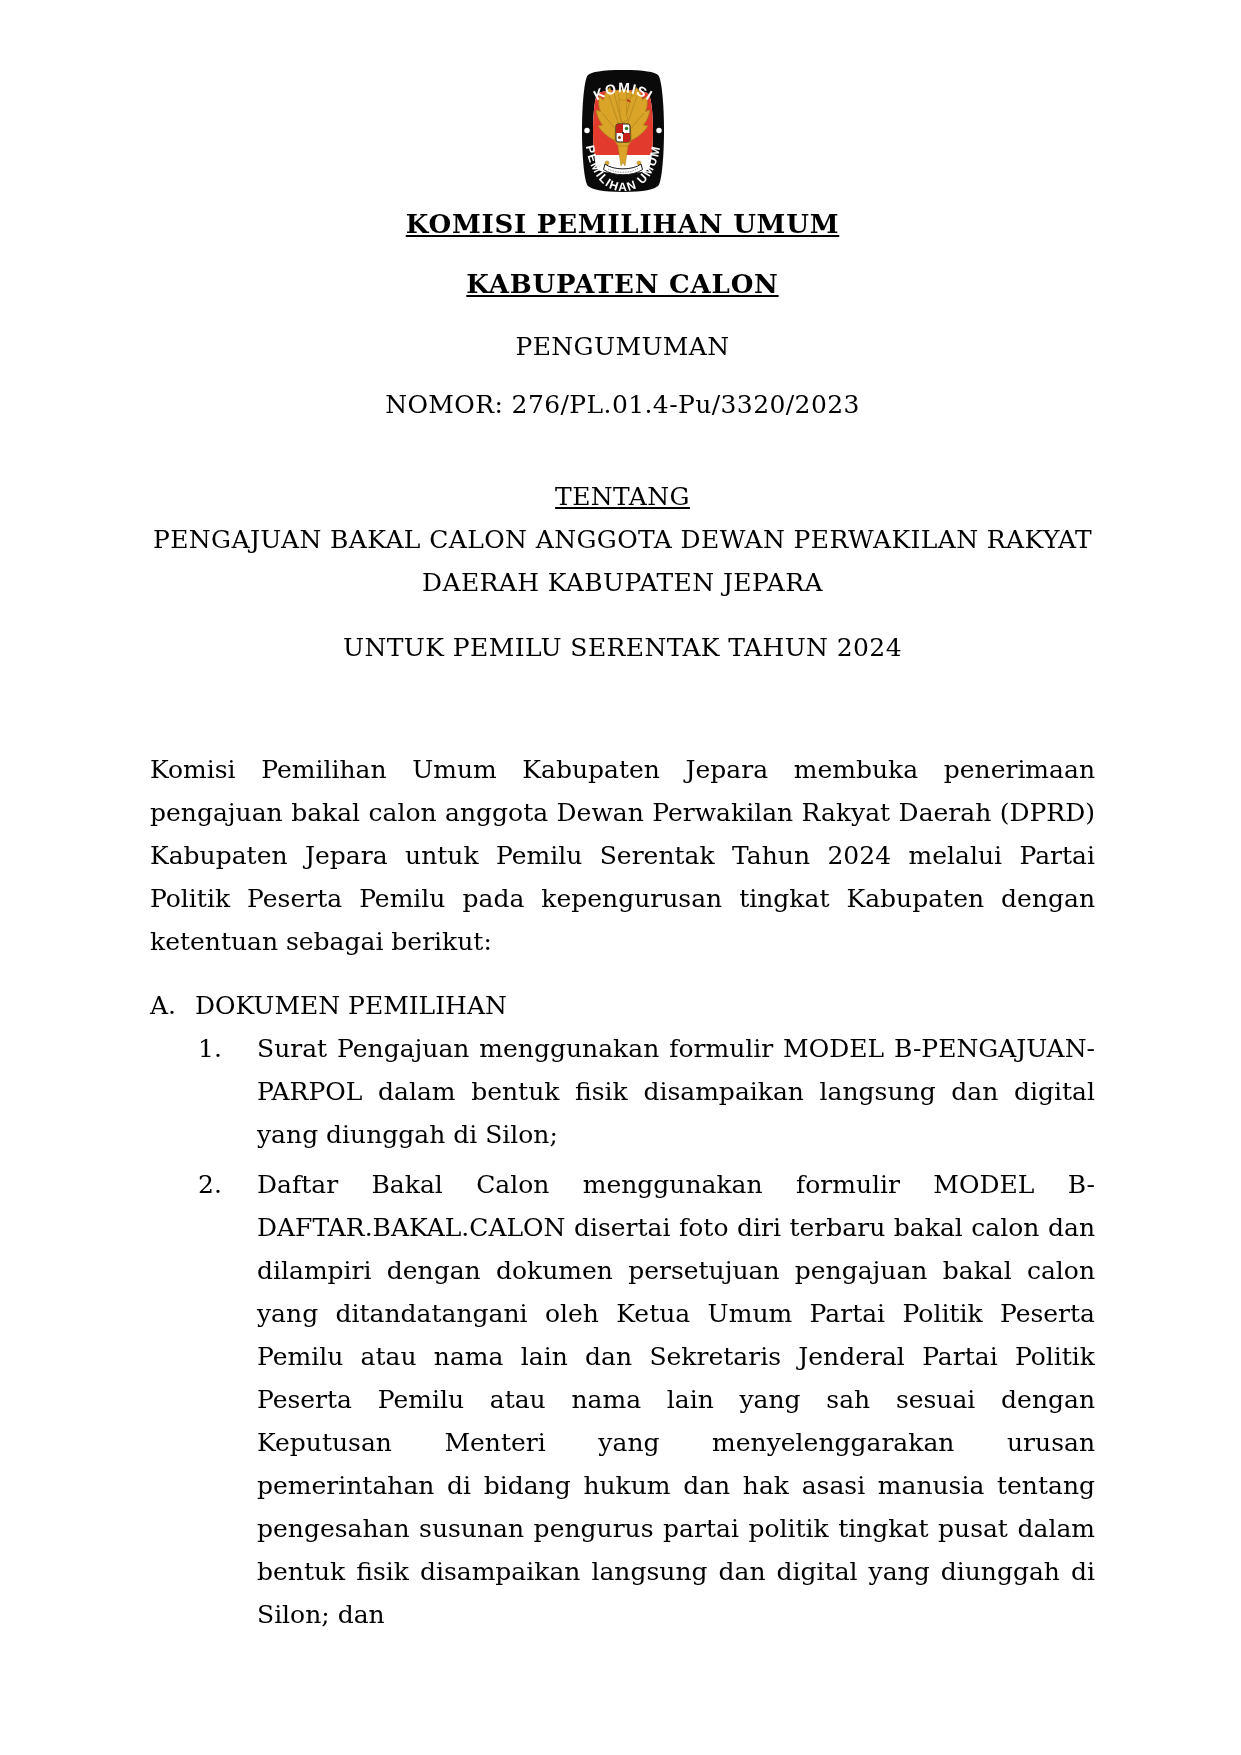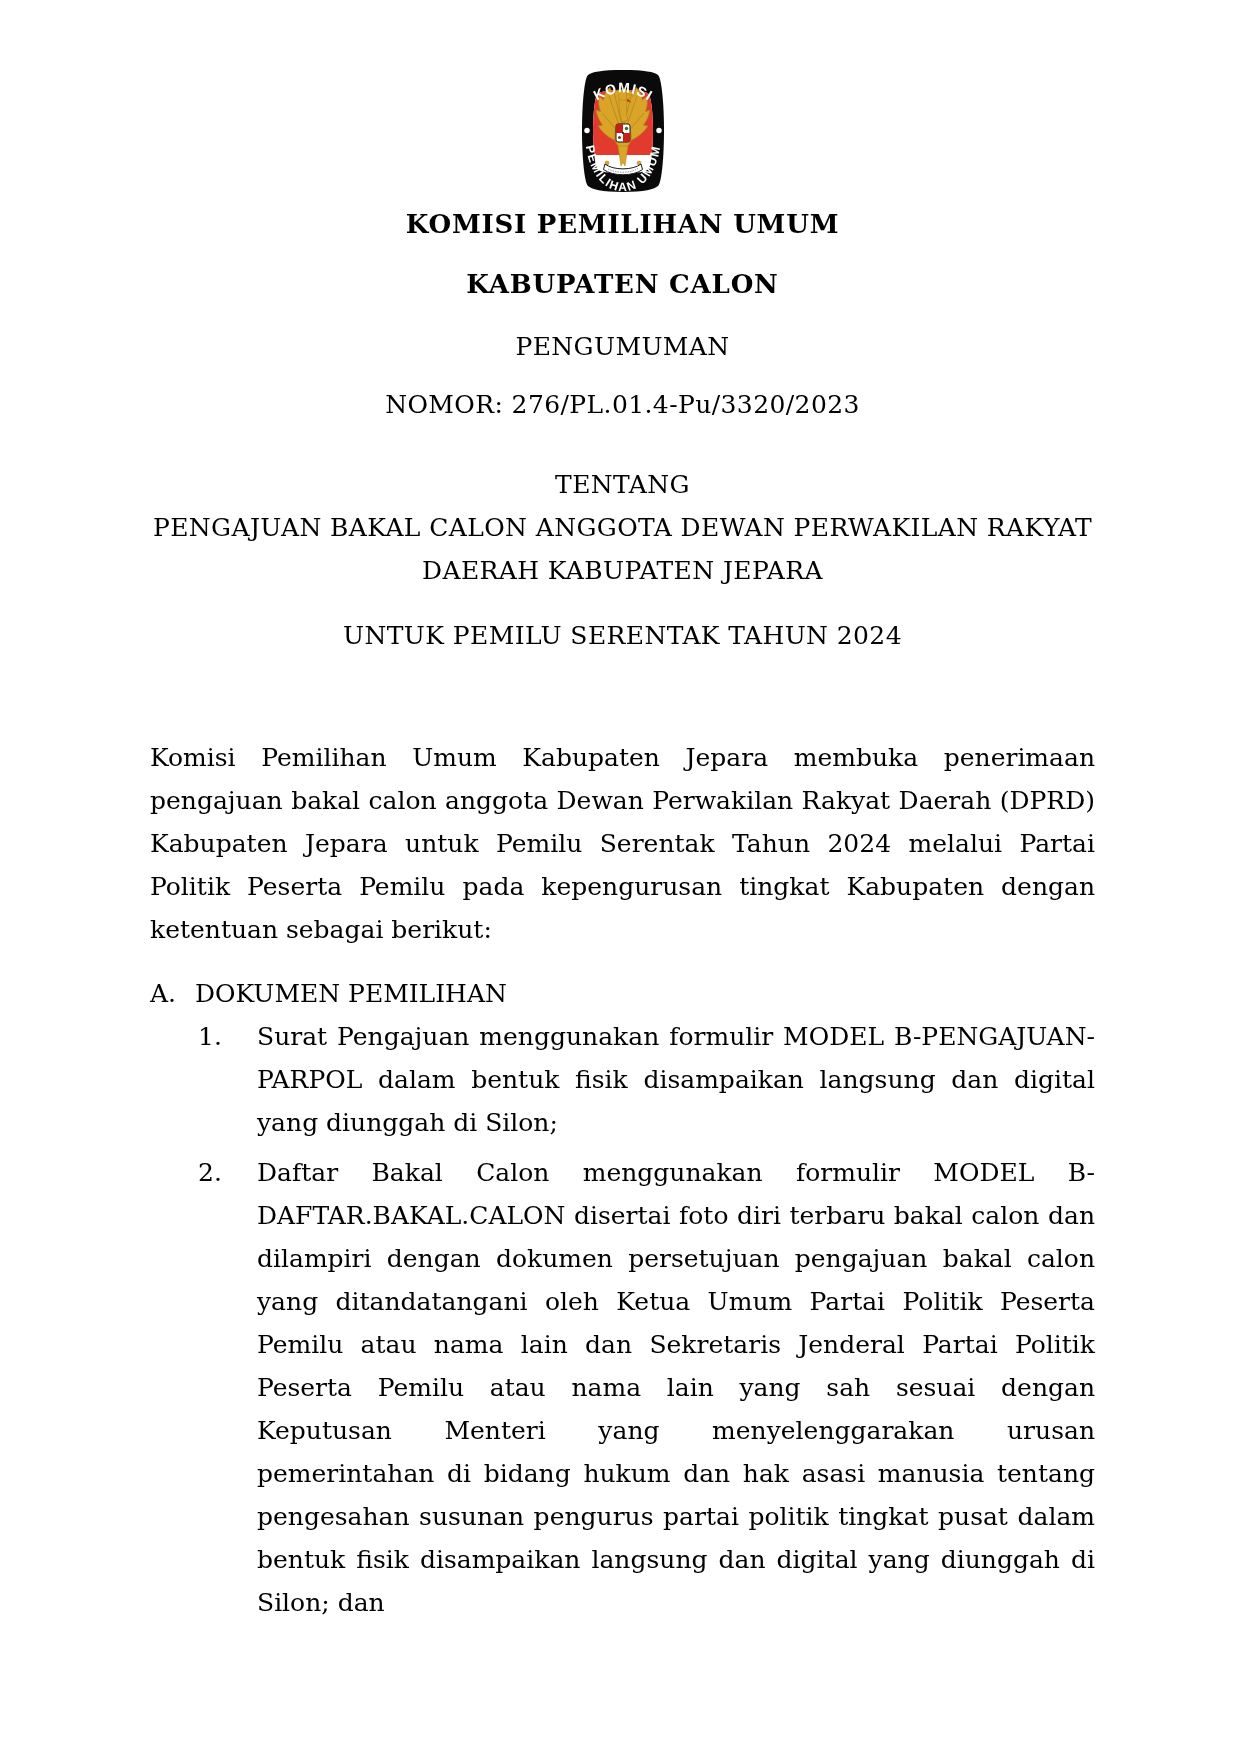--- a/index.html
+++ b/index.html
@@ -5,26 +5,26 @@
   html,body { margin:0; padding:0; background:#ffffff; }
   .page {
     position:relative; width:1241px; height:1755px; background:#ffffff;
     font-family:"DejaVu Serif","Liberation Serif",serif; color:#000;
     overflow:hidden;
   }
   .content { margin:0 146px 0 150px; }
   .logo-wrap { width:88px; height:127px; margin:67px auto 0; }
   .logo-wrap svg { display:block; width:88px; height:127px; }
   .center { text-align:center; font-size:25px; line-height:43px; letter-spacing:0.4px; }
-  .org { font-weight:bold; font-size:26px; letter-spacing:0.8px; }
+  .org { font-weight:bold; font-size:26px; letter-spacing:0.8px;text-decoration:underline; }
   .org1 { margin-top:9px; }
   .org2 { margin-top:17px; }
   .doctype { margin-top:19px; }
   .nomor { margin-top:15px; }
-  .tentang { margin-top:37px; }
+  .tentang { margin-top:49px;text-decoration:underline; }
   .untuk { margin-top:22px; }
   .intro { margin-top:79px; font-size:25px; line-height:43px; text-align:justify; }
   .section-head { margin-top:21px; display:flex; font-size:25px; line-height:43px; }
   .section-label { width:45px; flex:none; }
   .section-title { flex:1; }
   .item { display:flex; font-size:25px; line-height:43px; }
   .item .num { margin-left:48px; width:59px; flex:none; }
   .item .text { flex:1; text-align:justify; }
   .item + .item { margin-top:7px; }
 </style>

